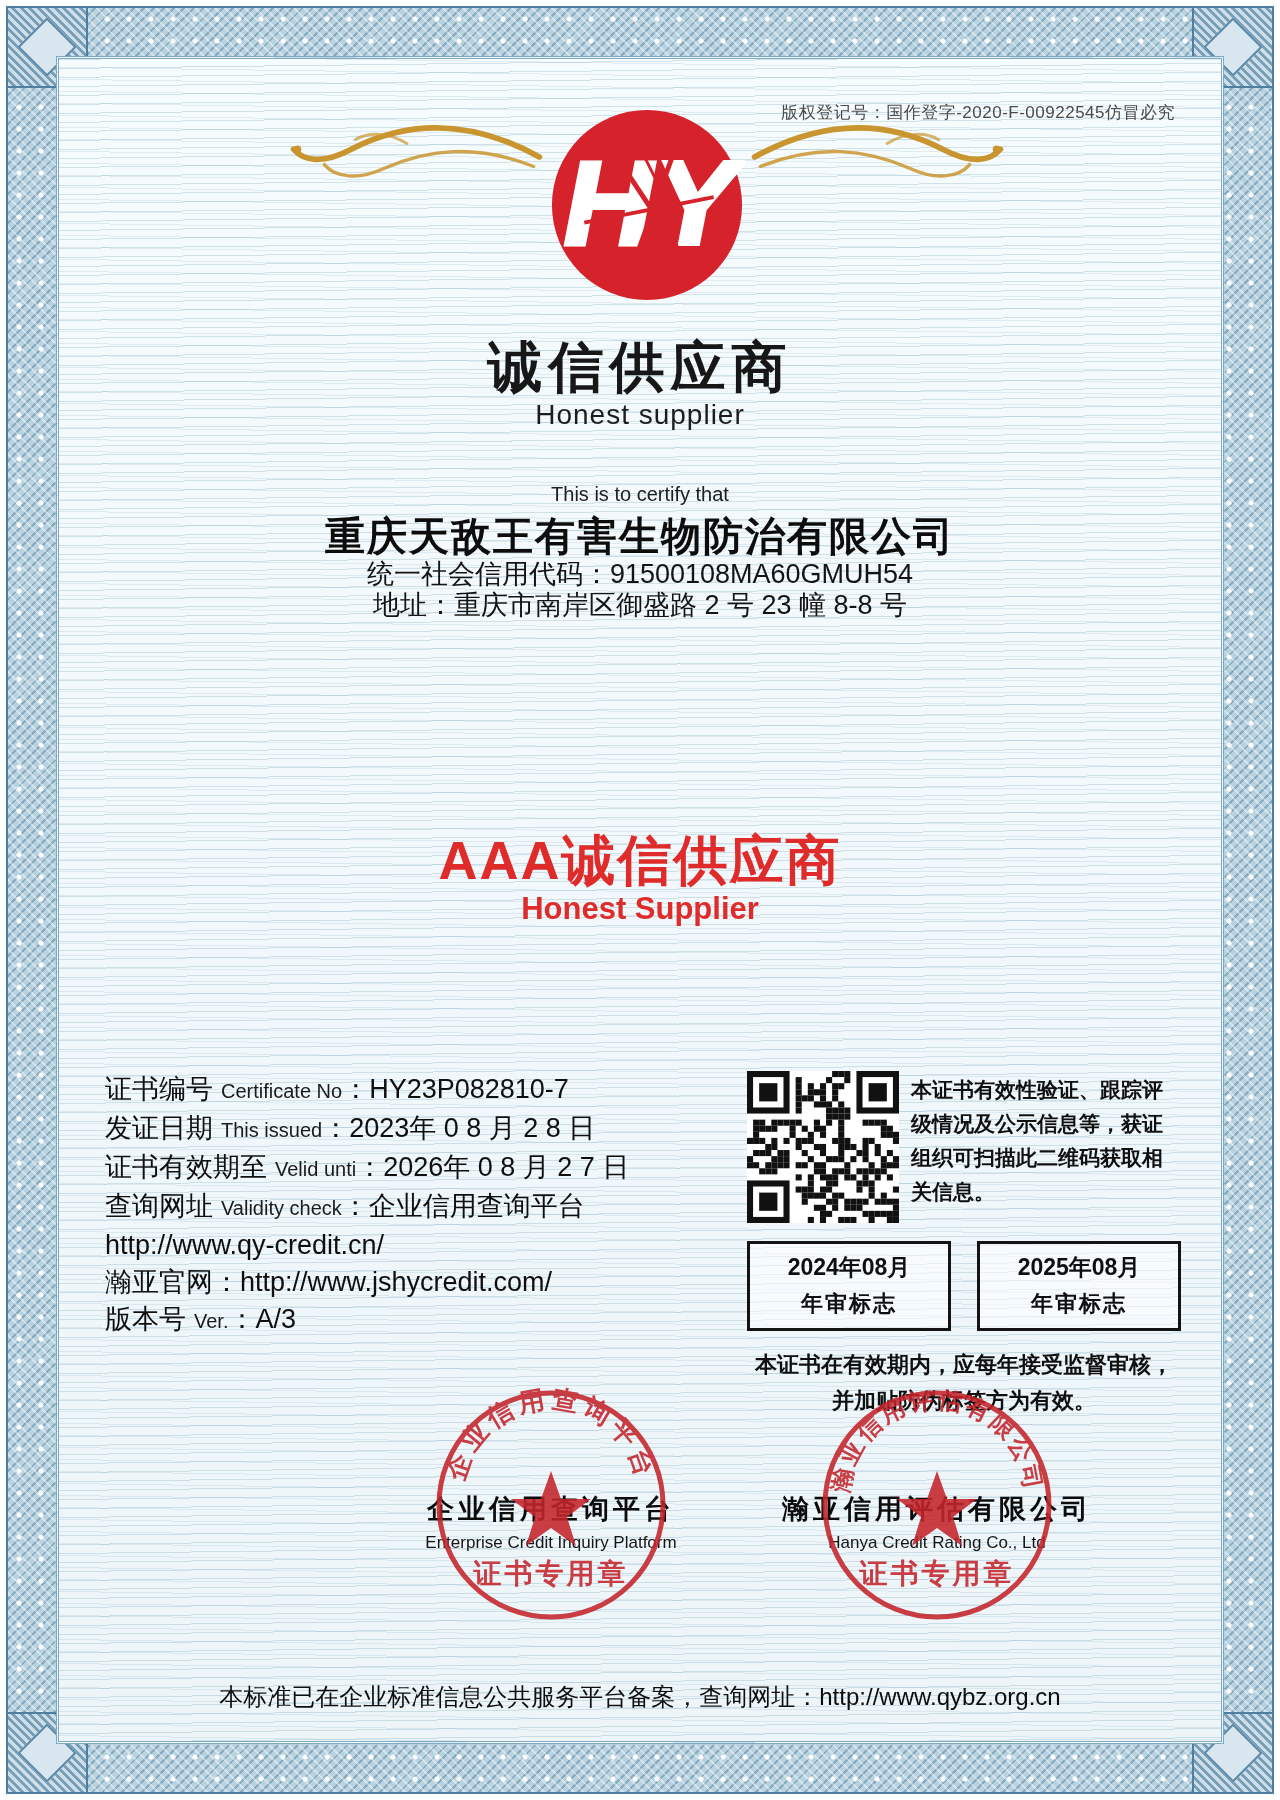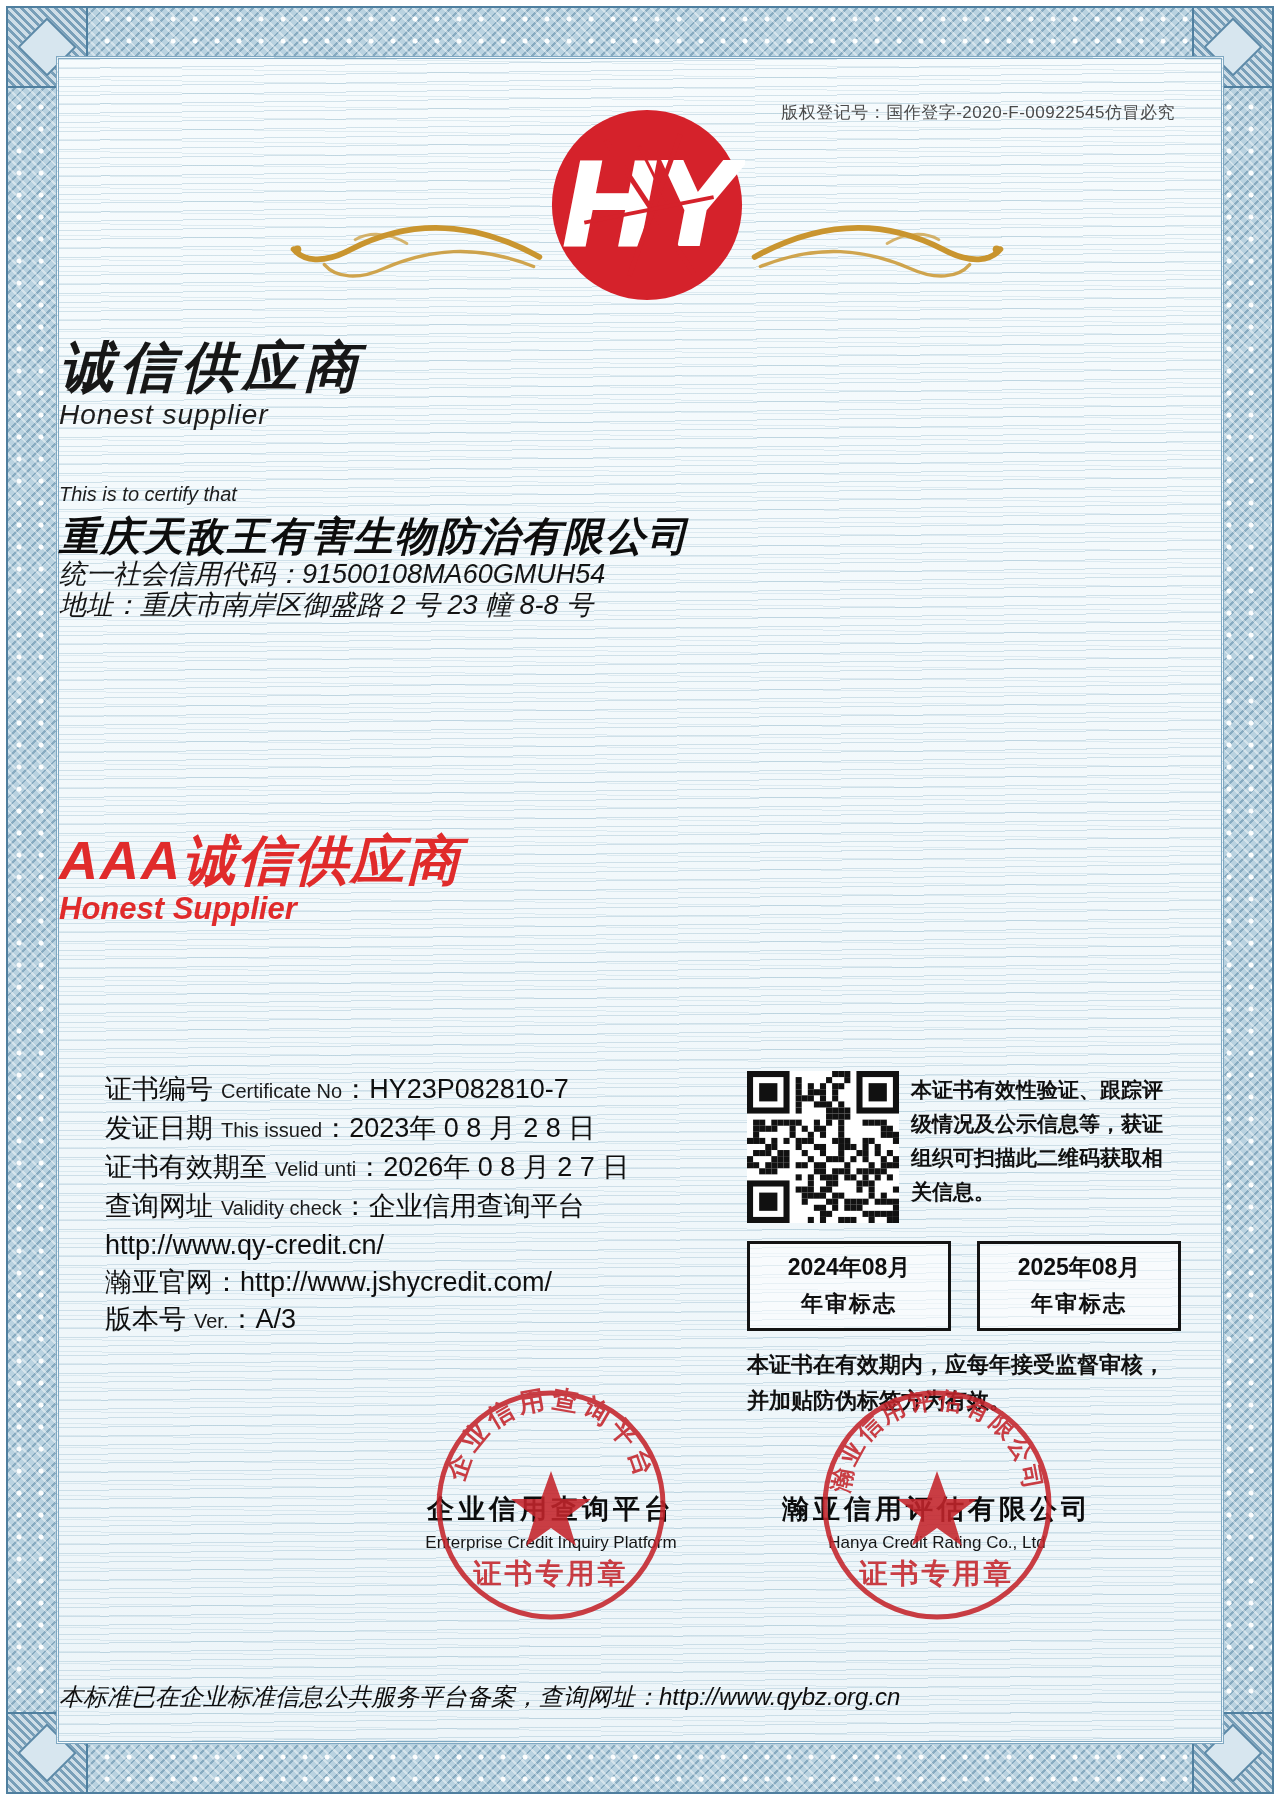--- a/index.html
+++ b/index.html
@@ -37,26 +37,26 @@
   .sheet{
     position:absolute;inset:56px;
     background:
       repeating-linear-gradient(179.3deg, rgba(122,166,188,.30) 0 1px, transparent 1px 9px),
       repeating-linear-gradient(180.8deg, rgba(140,180,200,.22) 0 1px, transparent 1px 12px),
       linear-gradient(#f6fbfd,#edf5f9);
     border:3px double #7fa8c2;
   }
   .content{position:absolute;inset:0;}
   .abs{position:absolute;}
-  .ctr{left:0;right:0;font-style:italic;}
+  .ctr{left:0;right:0;text-align:center;}
 
   .copyright{top:42px;right:46px;font-size:17px;color:#4a4a4a;letter-spacing:.5px;}
 
   
-  .logo-row{top:48px;left:13px;right:0;display:flex;justify-content:center;align-items:flex-end;gap:5px;}
+  .logo-row{top:48px;left:13px;right:0;display:flex;justify-content:center;align-items:flex-start;gap:5px;}
   .flourish{width:255px;height:96px;}
   .logo-circle{width:196px;height:196px;flex:0 0 auto;}
 
   .title-cn{top:272px;font-size:55px;font-weight:600;color:#171717;letter-spacing:6px;}
   .title-en{top:340px;font-size:28px;color:#1d1d1d;letter-spacing:1px;}
   .intro-cn{top:388px;font-size:30px;color:#111;letter-spacing:3px;}
   .intro-en{top:424px;font-size:20px;color:#1d1d1d;}
   .company{top:450px;font-size:40px;font-weight:bold;color:#0d0d0d;letter-spacing:2px;}
   .credit-line{top:497px;font-size:27px;color:#141414;}
   .address-line{top:528px;font-size:27px;color:#141414;}
@@ -76,21 +76,21 @@
   .qr-row{display:flex;gap:12px;align-items:flex-start;}
   .qr-box{width:152px;height:152px;background:#fff;flex:0 0 auto;}
   .qr-note{font-size:21px;line-height:1.62;color:#101010;padding-top:2px;}
   .marks-row{display:flex;gap:26px;margin-top:18px;}
   .mark-box{
     flex:1;border:3px solid #141414;background:rgba(255,255,255,.55);
     text-align:center;padding:8px 0 9px;
   }
   .mark-box .p{font-size:23px;color:#0f0f0f;}
   .mark-box .l{font-size:22px;color:#0f0f0f;margin-top:6px;letter-spacing:2px;}
-  .supervision{margin-top:16px;text-align:left;font-size:22px;line-height:1.65;color:#101010;}
+  .supervision{margin-top:16px;text-align:center;font-size:22px;line-height:1.65;color:#101010;}
 
   
   .sig{top:1432px;width:420px;text-align:center;}
   .sig.left{left:282px;}
   .sig.right{left:648px;width:460px;}
   .sig-cn{font-size:27px;font-weight:bold;color:#0c0c0c;letter-spacing:4px;position:relative;z-index:1;}
   .sig-en{font-size:17px;color:#151515;margin-top:6px;position:relative;z-index:1;}
   .seal{
     position:absolute;left:50%;top:-104px;margin-left:-118px;
     width:236px;height:236px;z-index:2;opacity:.88;pointer-events:none;

